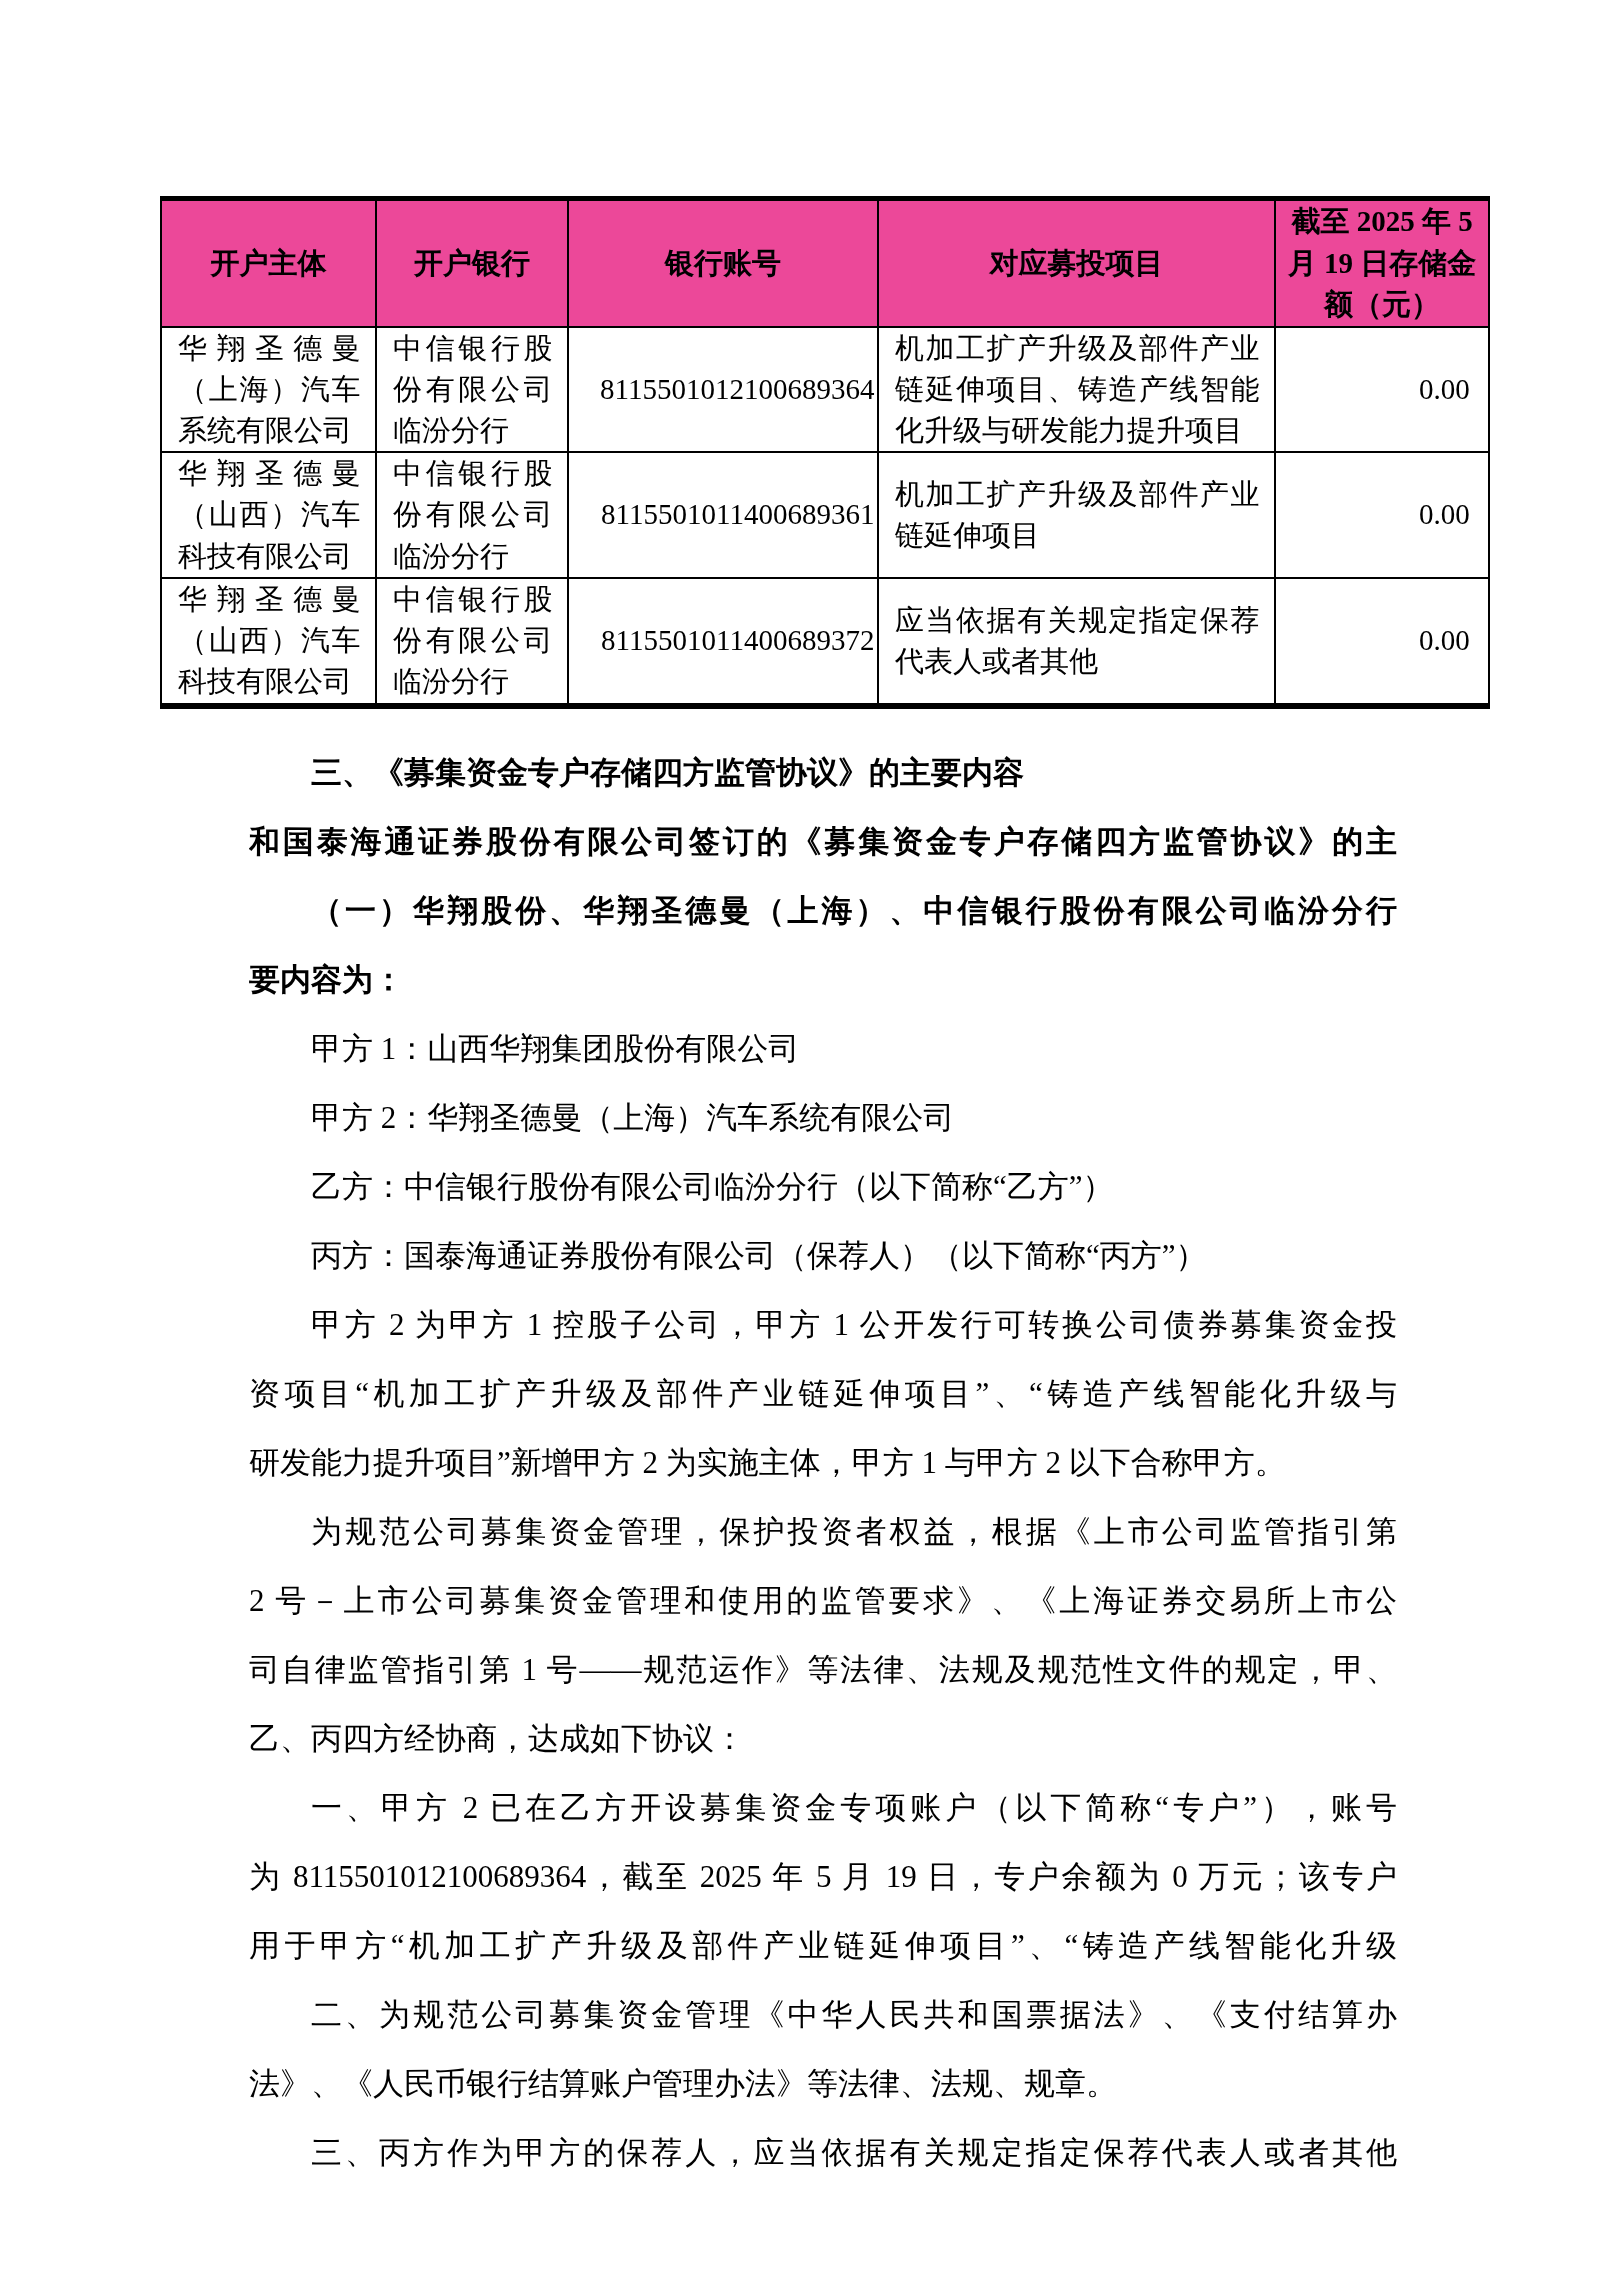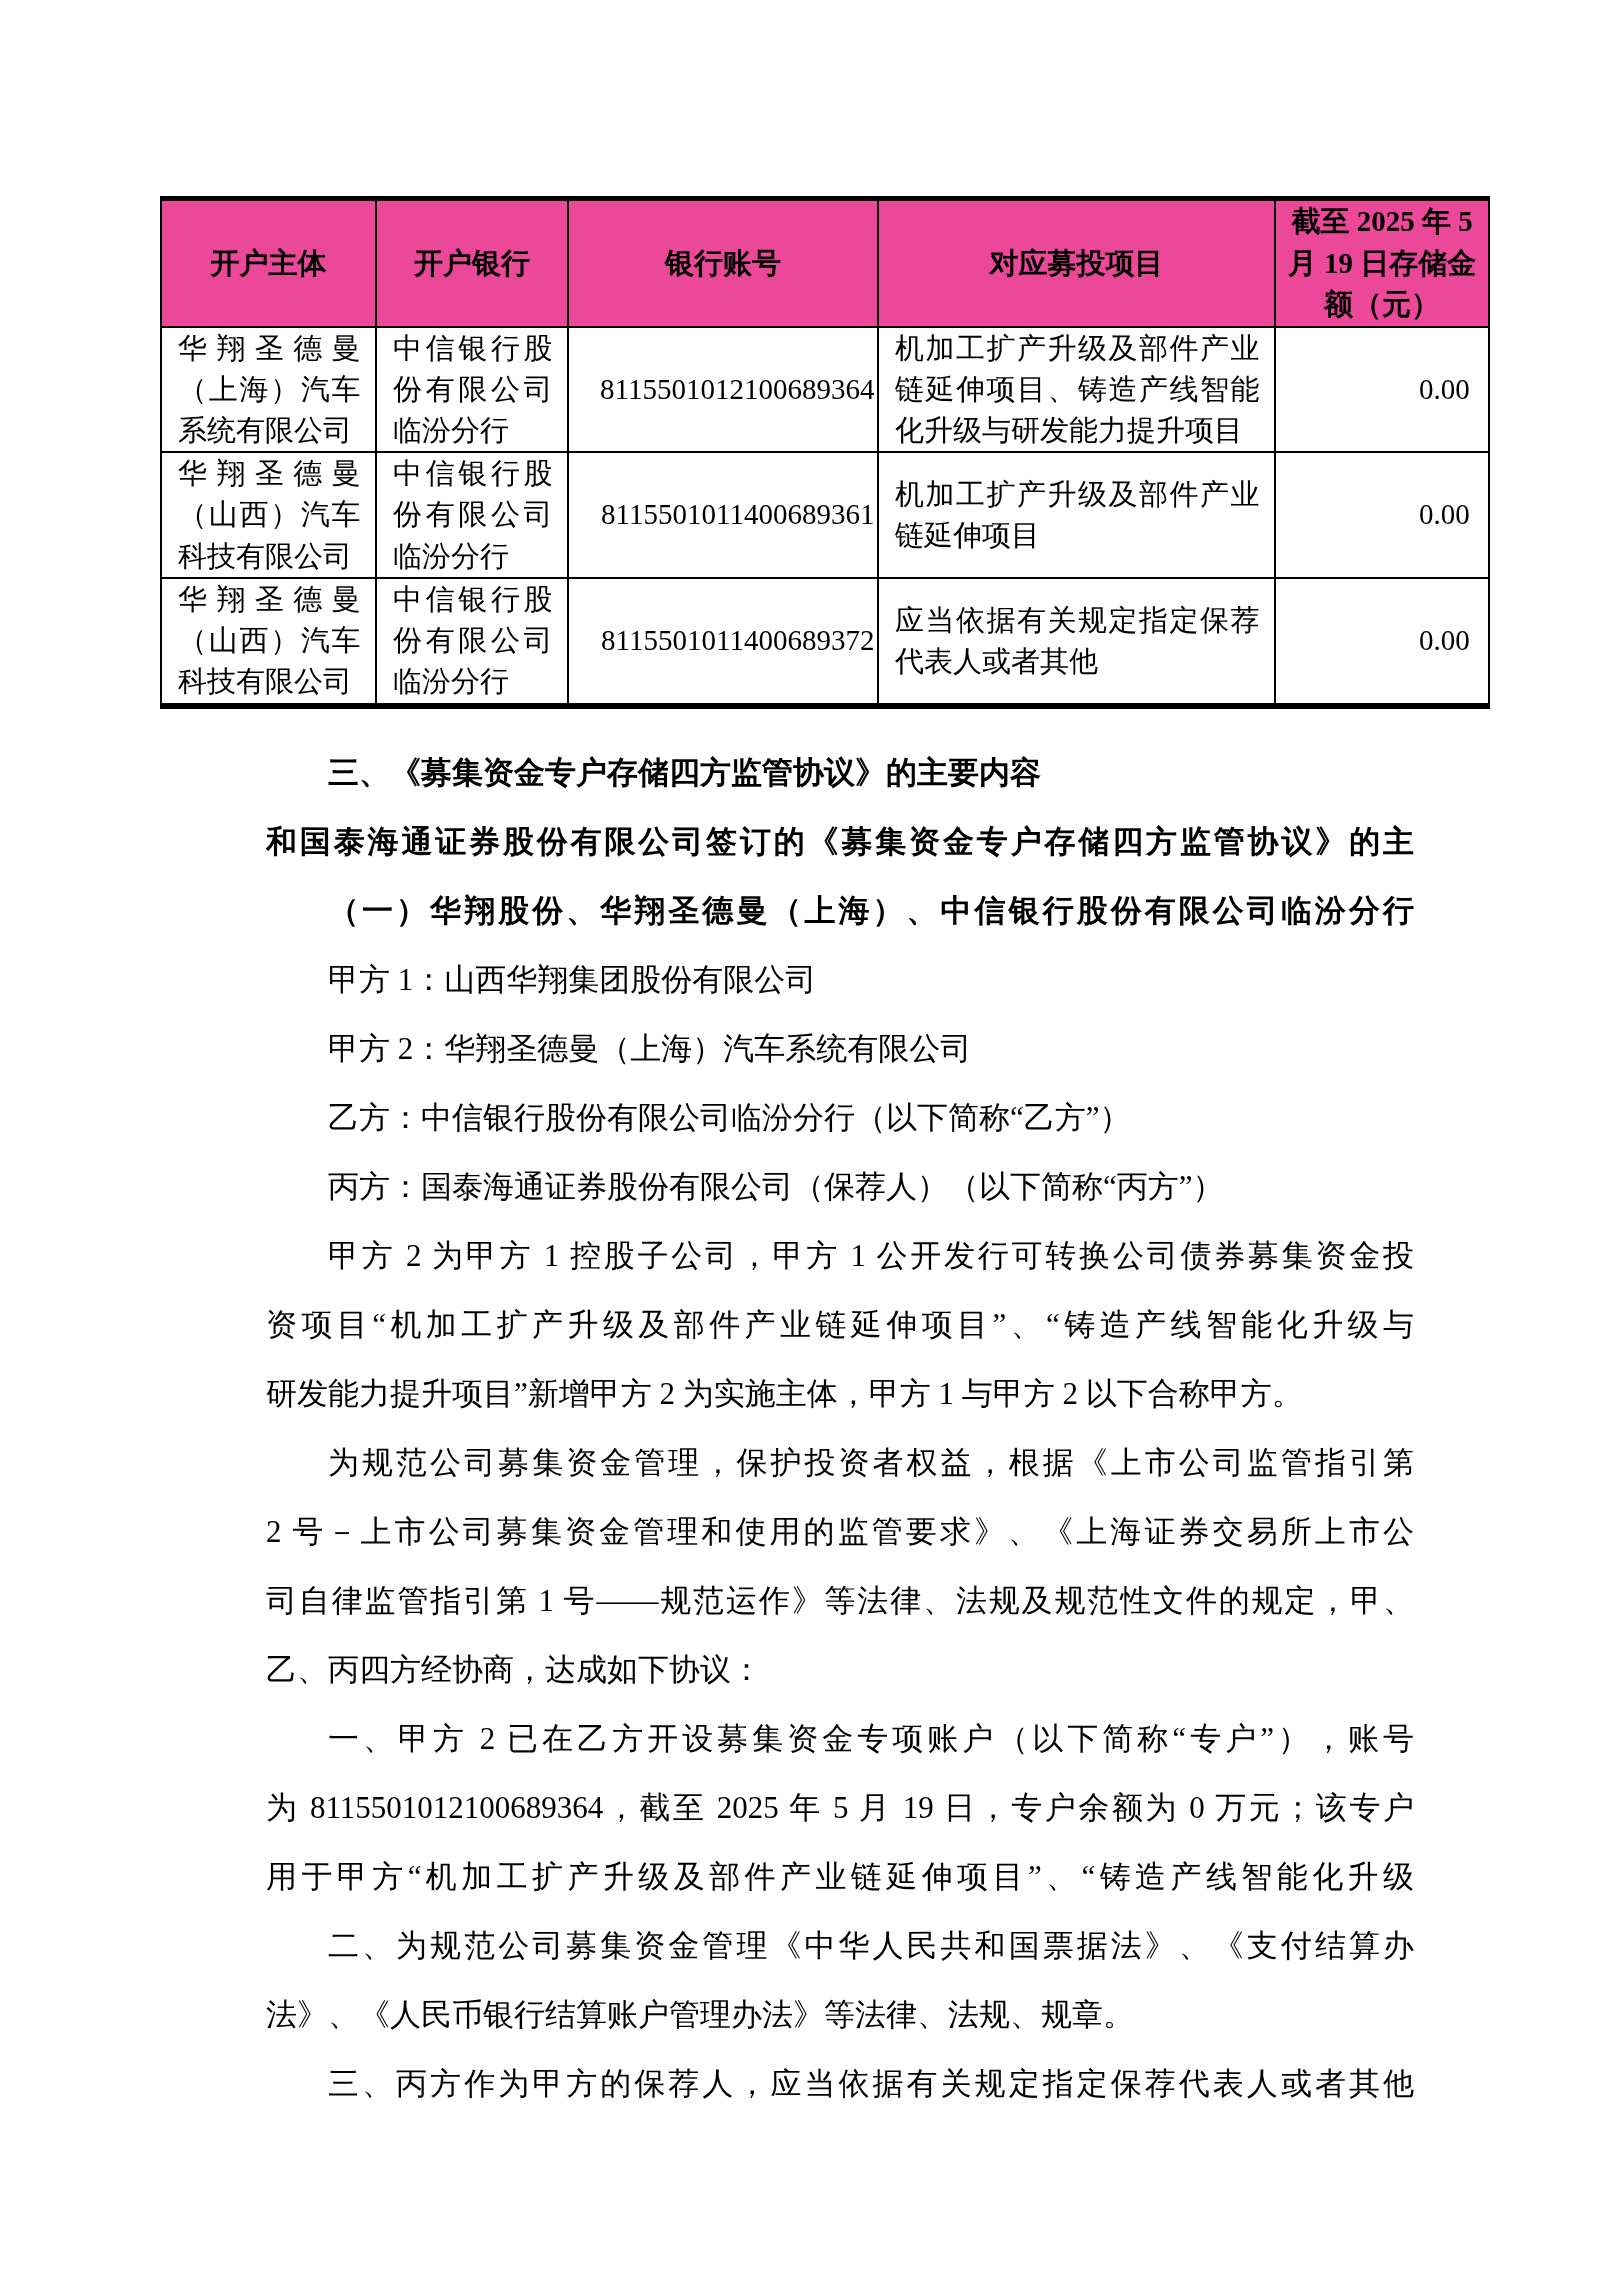--- a/index.html
+++ b/index.html
@@ -42,21 +42,21 @@
   table.fund-table td{background:#fff;padding-left:16px;}
   td.c0,td.c1,td.c3{
     padding:0 14.4px;
     text-align:justify;
     text-justify:inter-character;
   }
   td.c2{text-align:right;padding:0 2.6px;}
   td.c4{text-align:right;padding:0 18.3px 0 2.6px;}
   
   .doc-body{
-    position:absolute;left:266px;top:738px;
+    position:absolute;left:249px;top:738px;
     width:1148px;
     font-size:31px;
     overflow:hidden;
   }
   .doc-body .line{
     height:69px;
     line-height:69px;
     white-space:nowrap;
     overflow:hidden;
   }
@@ -112,20 +112,21 @@
           <td class="c3">应当依据有关规定指定保荐代表人或者其他</td>
           <td class="c4">0.00</td>
         </tr>
       </tbody>
   </table>
 
   <div class="doc-body">
       <div class="line bold indent">三、《募集资金专户存储四方监管协议》的主要内容</div>
       <div class="line bold fill">和国泰海通证券股份有限公司签订的《募集资金专户存储四方监管协议》的主</div>
       <div class="line bold indent fill">（一）华翔股份、华翔圣德曼（上海）、中信银行股份有限公司临汾分行</div>
+      <div class="line bold">要内容为：</div>
       <div class="line indent">甲方 1：山西华翔集团股份有限公司</div>
       <div class="line indent">甲方 2：华翔圣德曼（上海）汽车系统有限公司</div>
       <div class="line indent">乙方：中信银行股份有限公司临汾分行（以下简称“乙方”）</div>
       <div class="line indent">丙方：国泰海通证券股份有限公司（保荐人）（以下简称“丙方”）</div>
       <div class="line indent fill">甲方 2 为甲方 1 控股子公司，甲方 1 公开发行可转换公司债券募集资金投</div>
       <div class="line fill">资项目“机加工扩产升级及部件产业链延伸项目”、“铸造产线智能化升级与</div>
       <div class="line">研发能力提升项目”新增甲方 2 为实施主体，甲方 1 与甲方 2 以下合称甲方。</div>
       <div class="line indent fill">为规范公司募集资金管理，保护投资者权益，根据《上市公司监管指引第</div>
       <div class="line fill">2 号－上市公司募集资金管理和使用的监管要求》、《上海证券交易所上市公</div>
       <div class="line fill">司自律监管指引第 1 号——规范运作》等法律、法规及规范性文件的规定，甲、</div>

